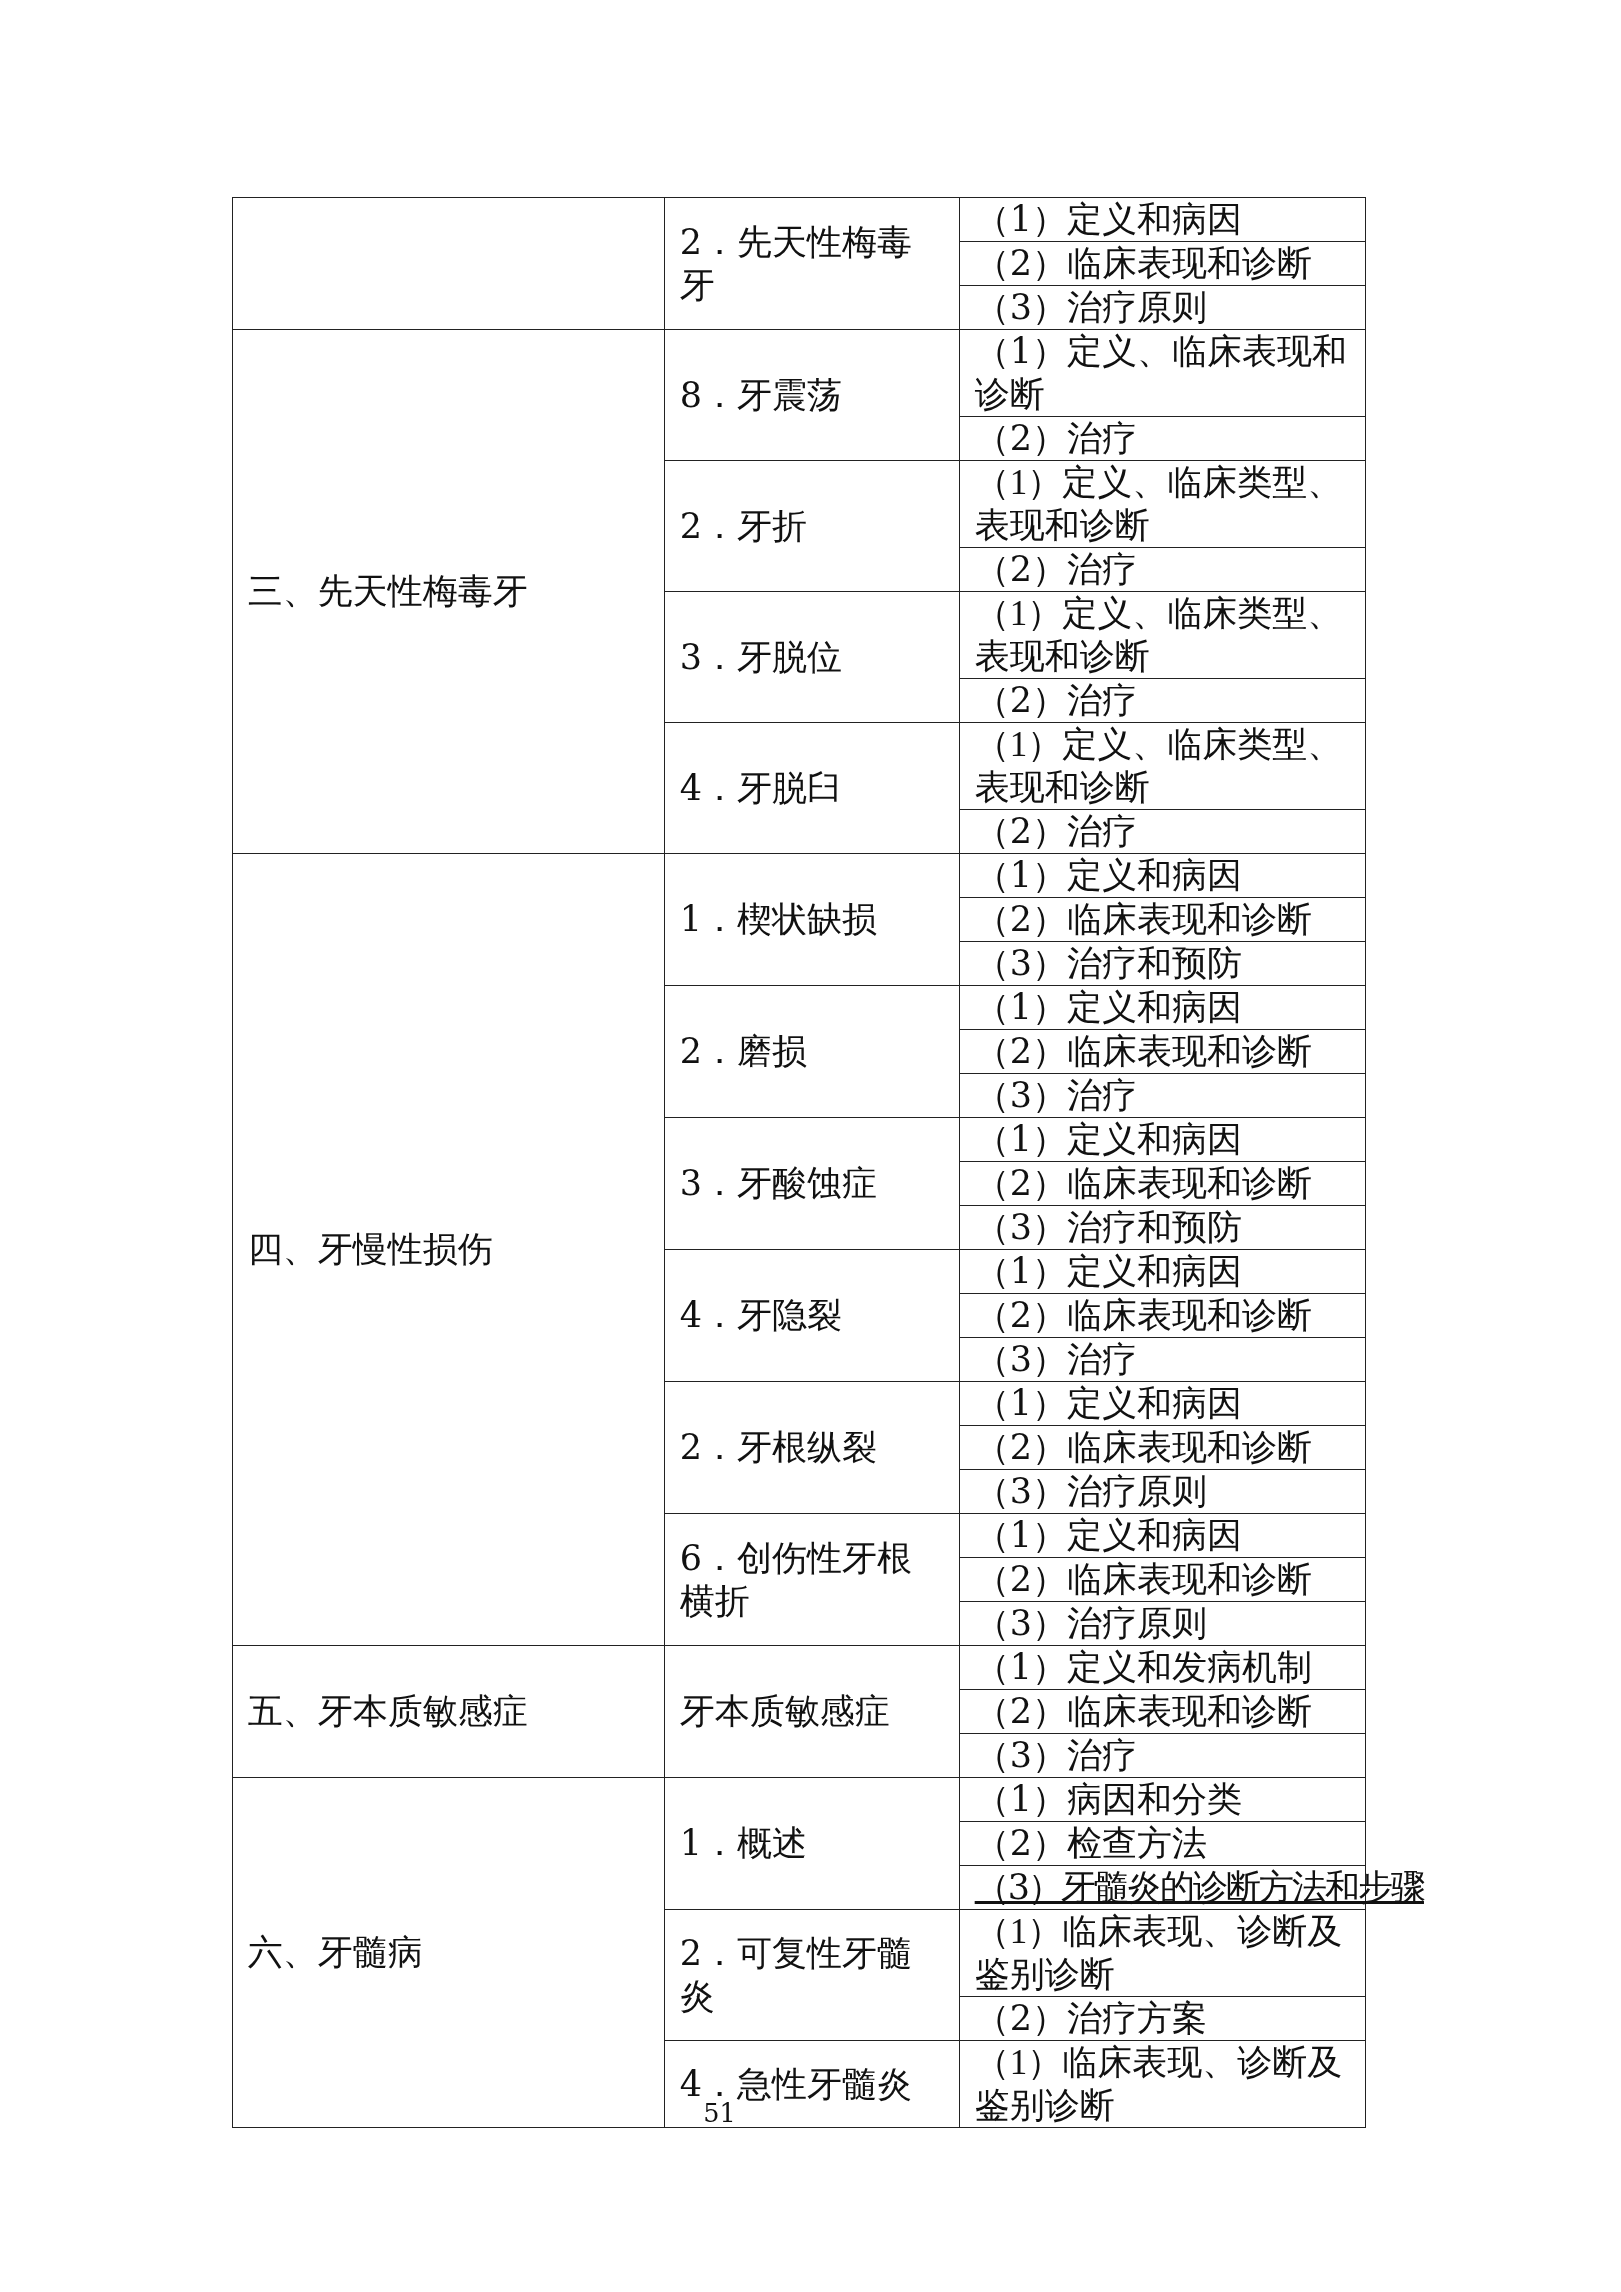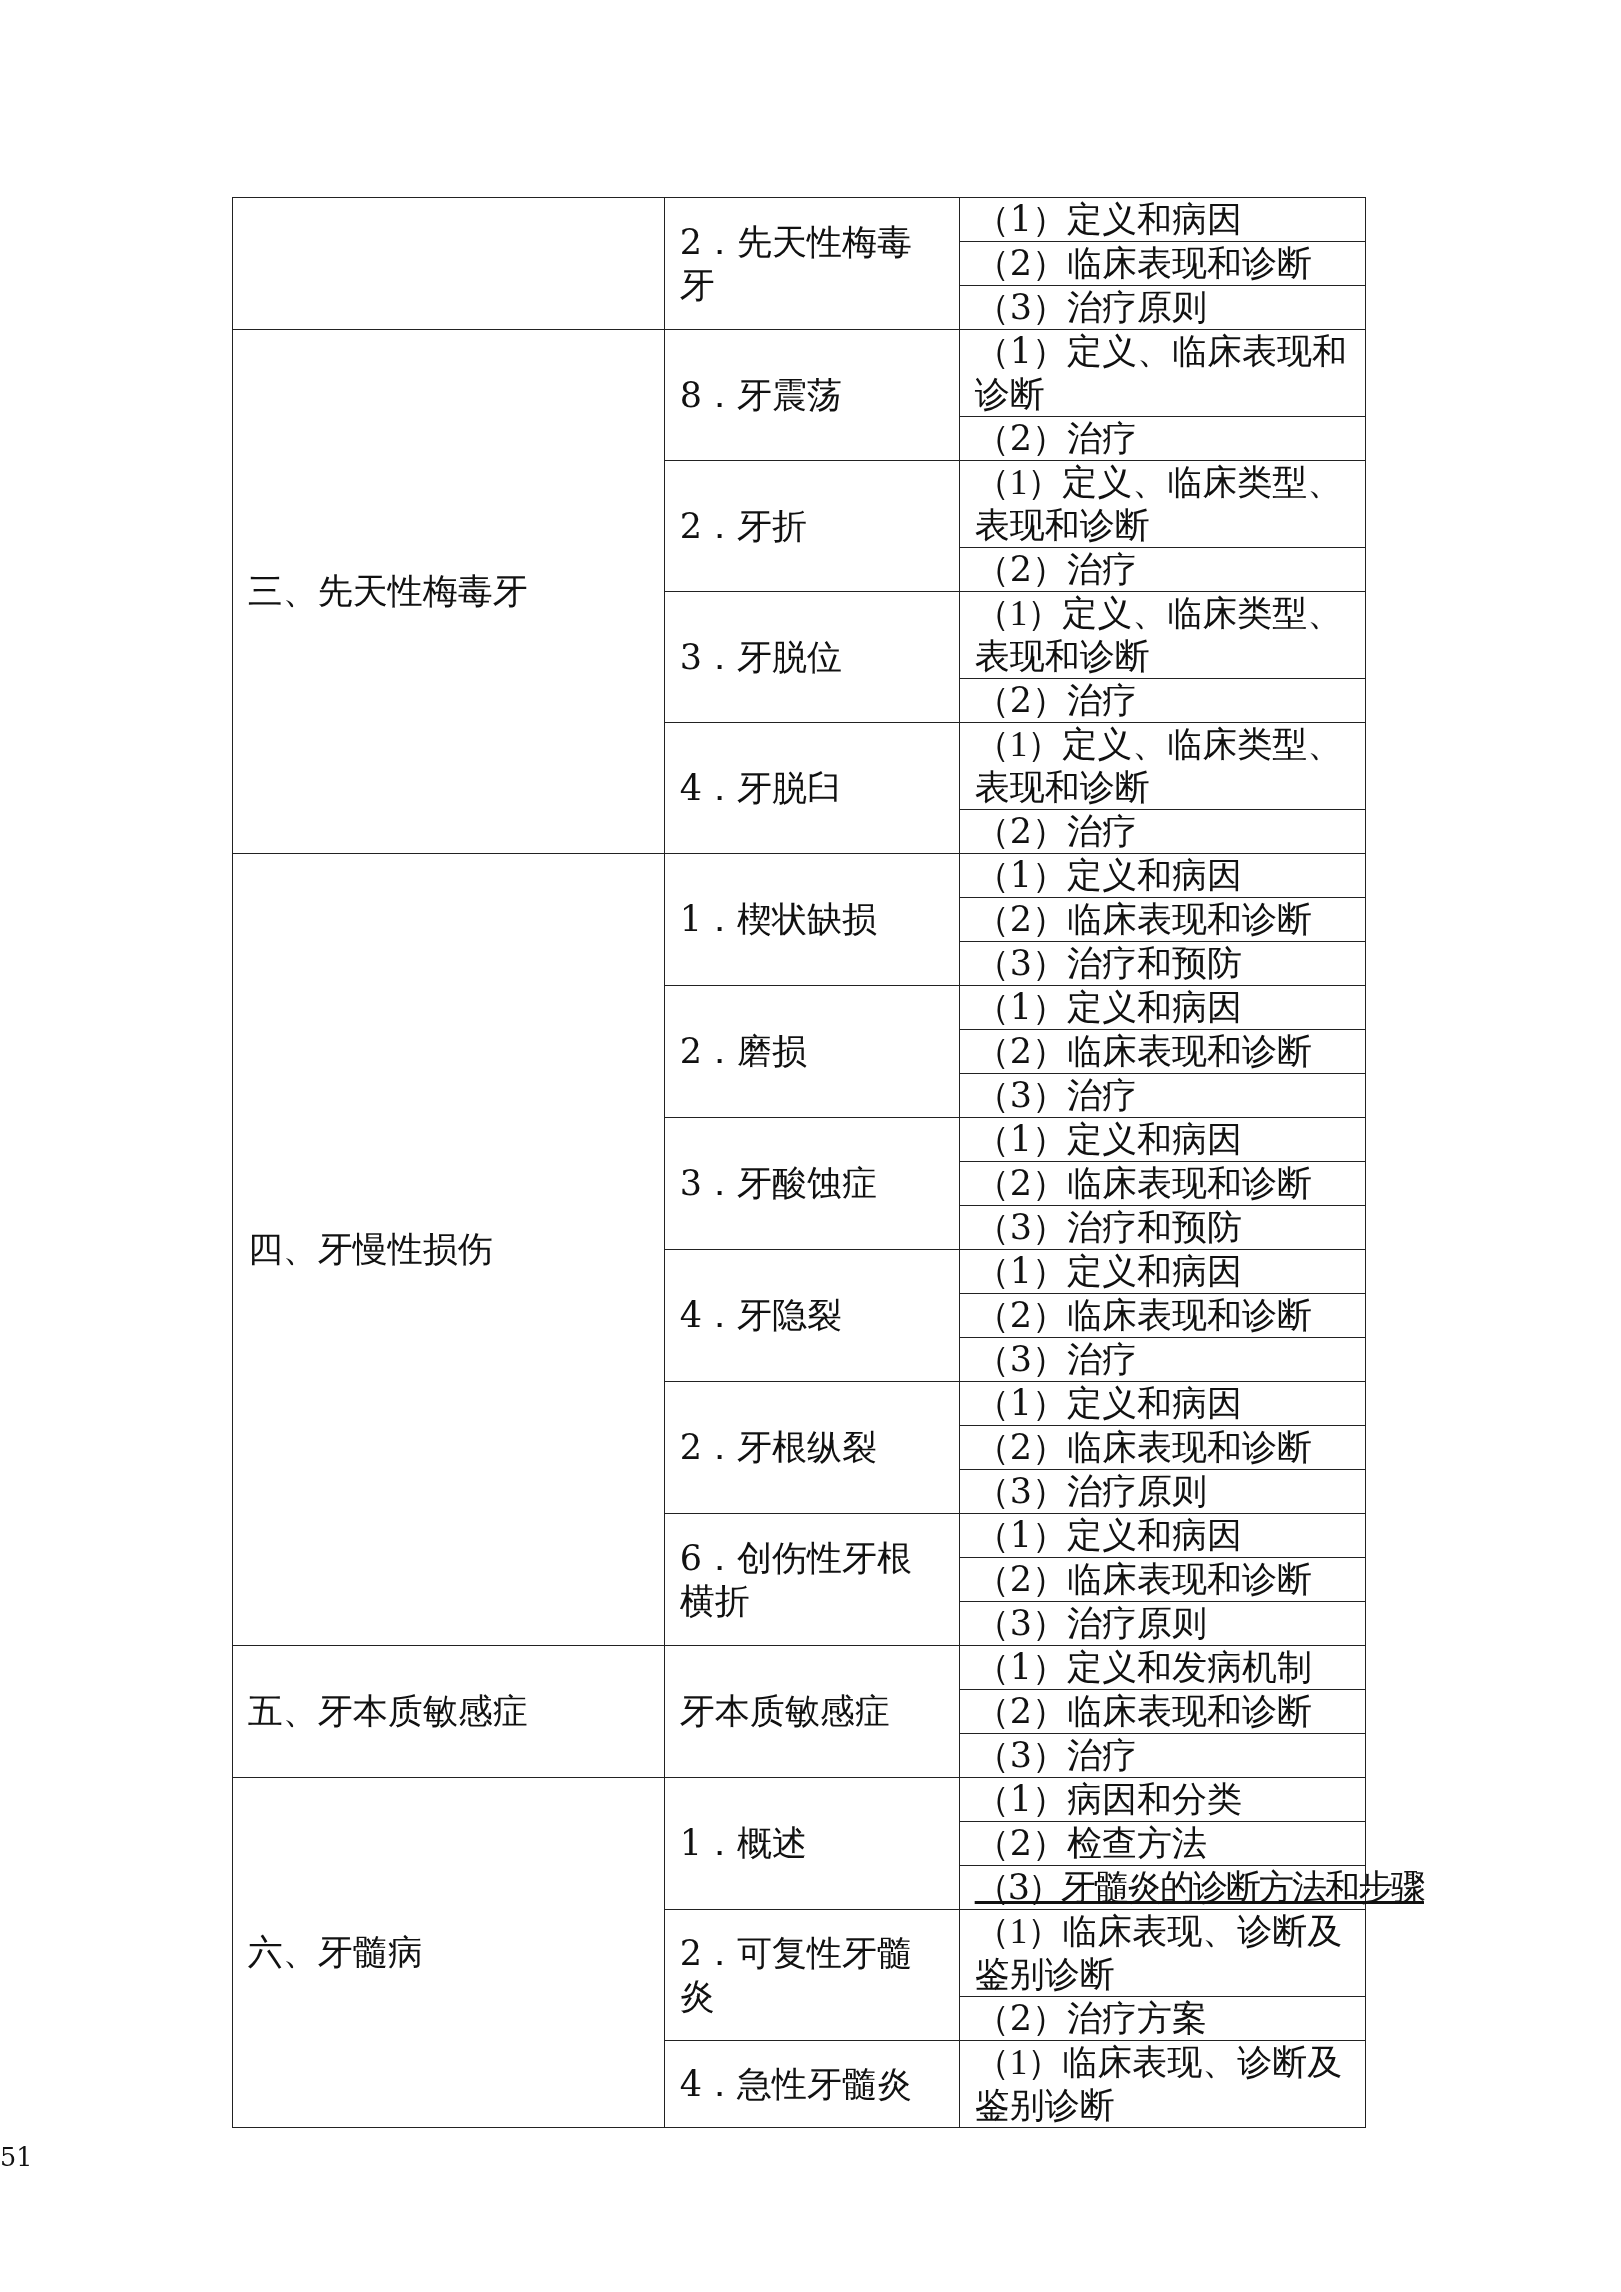--- a/index.html
+++ b/index.html
@@ -19,21 +19,21 @@
     word-break: break-all;
   }
   col.c1 { width: 432px; }
   col.c2 { width: 295px; }
   col.c3 { width: 406px; }
   td.unit1 { height: 43px; }
   td.unit2 { height: 86px; font-family: Liberation Serif, serif; }
   td.tight { letter-spacing: -2px; white-space: nowrap; padding-left: 9.8px; text-decoration: underline; }
   .page-number {
     position: absolute; left: 0; width: 1439px; top: 2099px;
-    text-align: left; font-size: 25.5px; line-height: 29px; margin-top: 44px;
+    text-align: center; font-size: 25.5px; line-height: 29px;
   }
 </style>
 </head>
 <body>
 
 <div class="page">
   <table class="outline">
     <colgroup>
         <col class="c1">
         <col class="c2">

